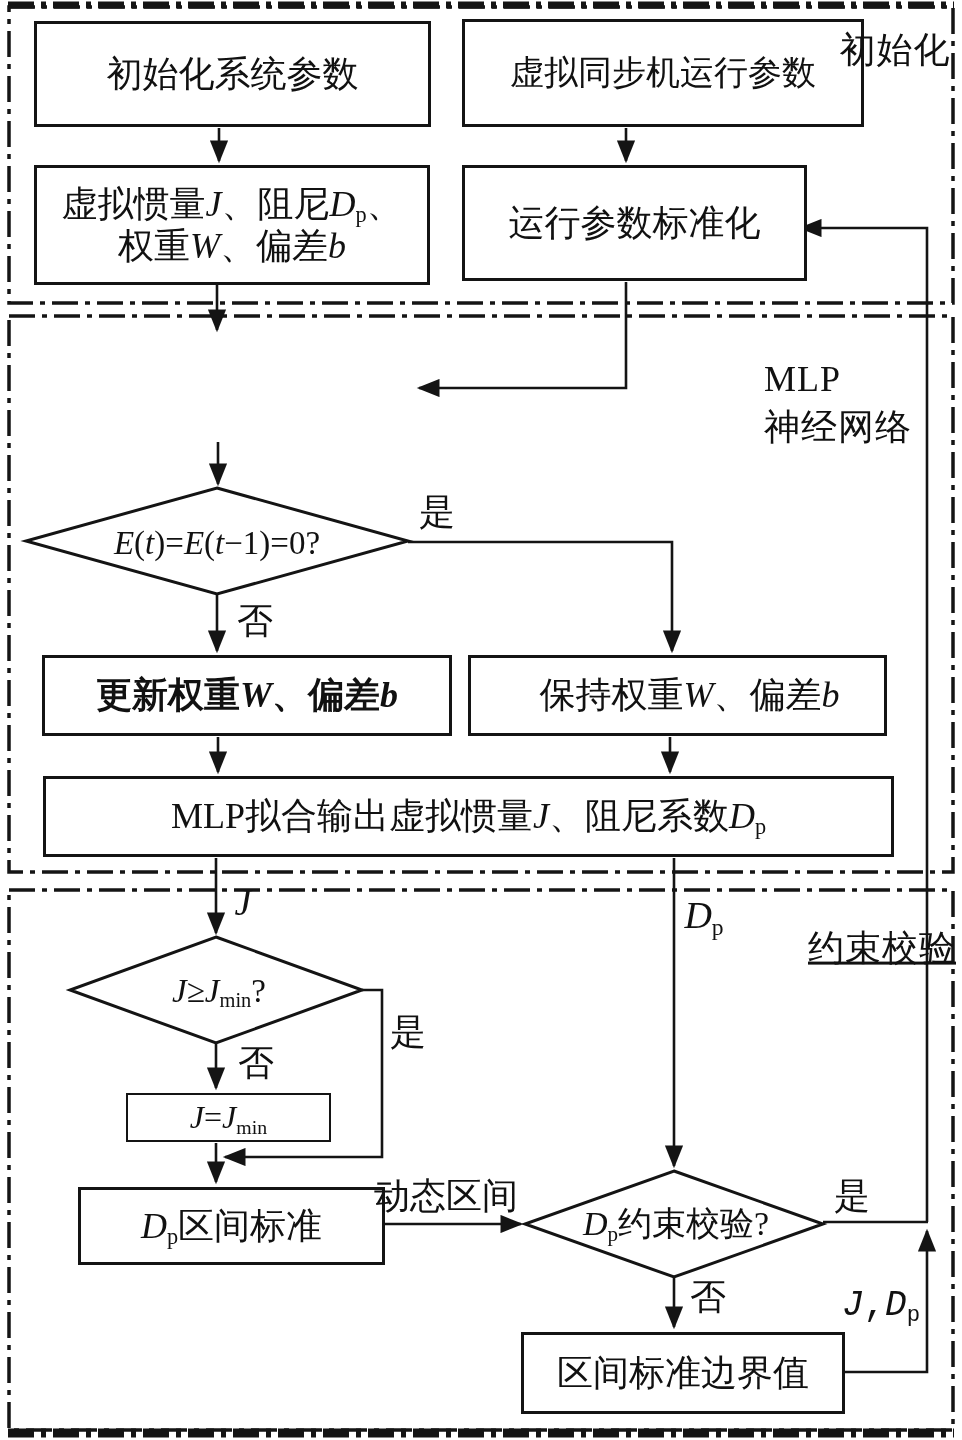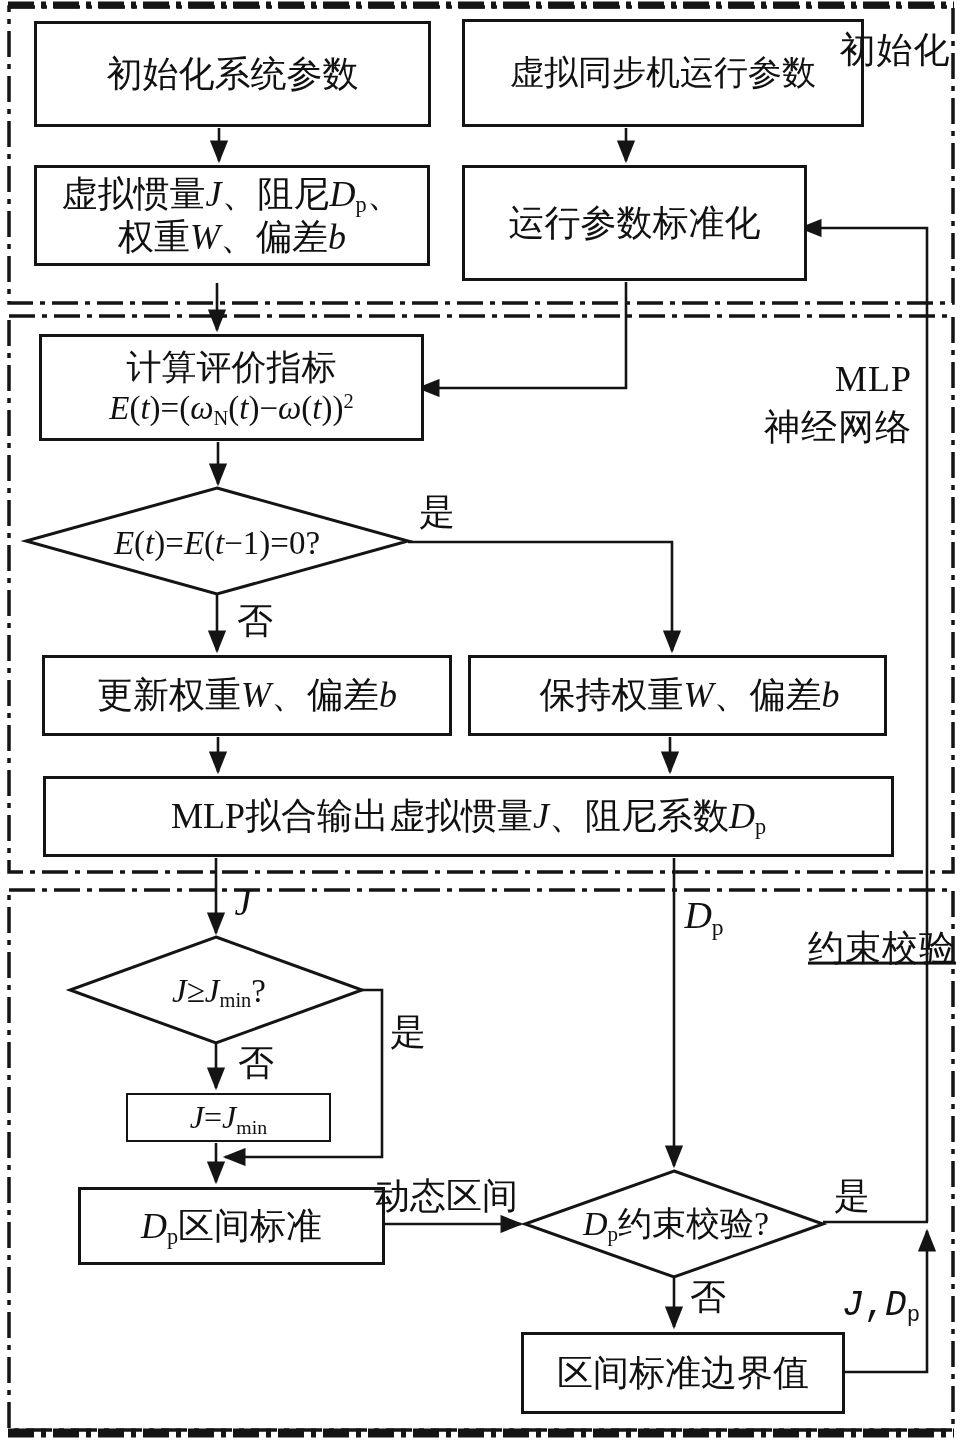--- a/index.html
+++ b/index.html
@@ -3,21 +3,21 @@
 <meta charset="utf-8">
 <style>
   html,body{margin:0;padding:0;background:#fff;}
   #stage{position:relative;width:962px;height:1440px;background:#fff;overflow:hidden;
          font-family:"Liberation Serif","DejaVu Serif",serif;color:#111;}
   #wires{position:absolute;left:0;top:0;z-index:1;}
   .node{position:absolute;z-index:2;background:#fff;border:3px solid #141414;
         display:flex;flex-direction:column;align-items:center;justify-content:center;
         text-align:center;font-size:36px;line-height:1.18;box-sizing:border-box;margin-left:13px;}
   .txt{position:absolute;z-index:3;transform:translate(-50%,-50%);white-space:nowrap;
-       text-align:right;font-size:36px;line-height:1.3;}
+       text-align:left;font-size:36px;line-height:1.3;}
   .formula{font-size:33px;}
   .small{font-size:32px;}
   .it{font-style:italic;}
   sub{font-size:.62em;line-height:0;vertical-align:-0.28em;}
   sup{font-size:.62em;line-height:0;vertical-align:0.55em;}
   .seclabel{font-size:36px;letter-spacing:1px;}
 </style>
 </head>
 <body>
 
@@ -68,35 +68,31 @@
   </svg>
 
   <div class="node" style="left:21px;top:21px;width:397px;height:106px;">
     <div>初始化系统参数</div>
   </div>
 
   <div class="node" style="left:449px;top:19px;width:402px;height:108px;font-size:34px;">
     <div>虚拟同步机运行参数</div>
   </div>
 
-  <div class="node" style="left:21px;top:165px;width:396px;height:101px;">
+  <div class="node" style="left:21px;top:165px;width:396px;height:120px;">
     <div><span>虚拟惯量</span><span class="it">J</span><span>、</span><span>阻尼</span><span class="it">D</span><sub>p</sub><span>、</span></div>
     <div><span>权重</span><span class="it">W</span><span>、</span><span>偏差</span><span class="it">b</span></div>
   </div>
 
   <div class="node" style="left:449px;top:165px;width:345px;height:116px;">
     <div>运行参数标准化</div>
   </div>
 
-  <div class="node" style="left:26px;top:334px;width:385px;height:107px;">
-    <div style="font-size:35px;">计算评价指标</div>
-    <div class="formula"><span class="it">E</span><span>(</span><span class="it">t</span><span>)=(</span><span class="it">ω</span><sub>N</sub><span>(</span><span class="it">t</span><span>)−</span><span class="it">ω</span><span>(</span><span class="it">t</span><span>))</span><sup>2</sup></div>
-  </div>
 
-  <div class="node" style="left:29px;top:655px;width:410px;height:81px;">
+  <div class="node" style="left:29px;top:655px;width:410px;height:81px;font-weight:bold;">
     <div><span>更新权重</span><span class="it">W</span><span>、</span><span>偏差</span><span class="it">b</span></div>
   </div>
 
   <div class="node" style="left:455px;top:655px;width:419px;height:81px;padding-left:24px;">
     <div><span>保持权重</span><span class="it">W</span><span>、</span><span>偏差</span><span class="it">b</span></div>
   </div>
 
   <div class="node" style="left:30px;top:776px;width:851px;height:81px;">
     <div><span>MLP拟合输出虚拟惯量</span><span class="it">J</span><span>、</span><span>阻尼系数</span><span class="it">D</span><sub>p</sub></div>
   </div>

